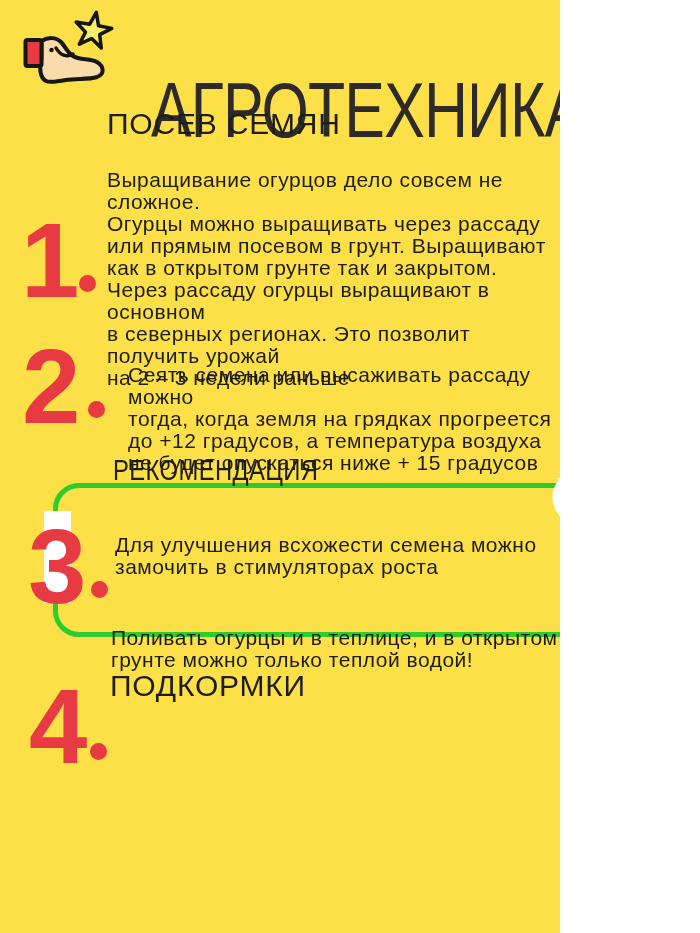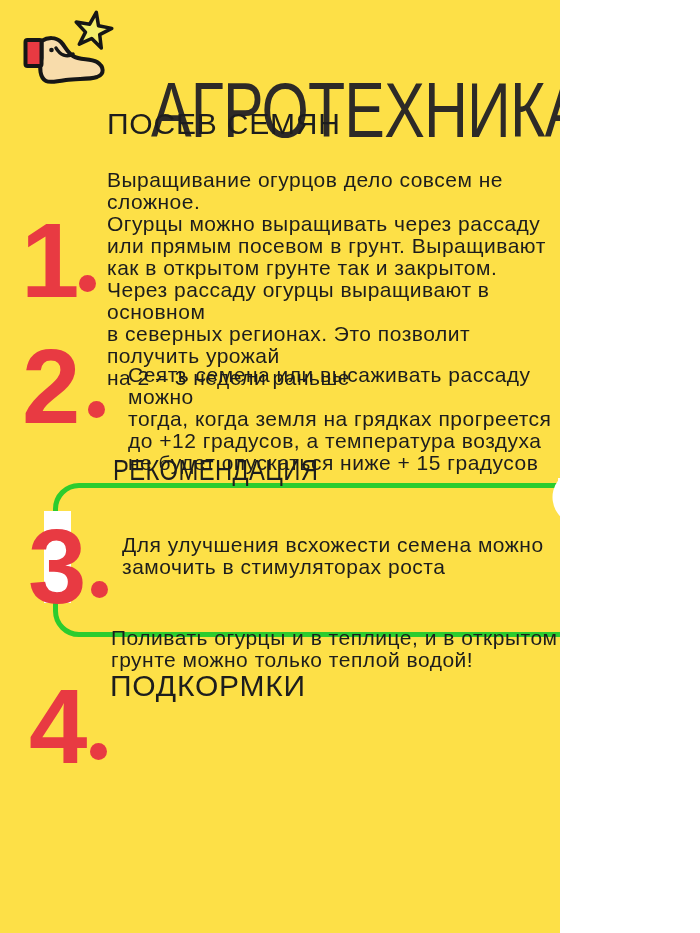--- a/index.html
+++ b/index.html
@@ -52,21 +52,21 @@
 не будет опускаться ниже + 15 градусов</div>
   <div class="abs num" style="left:22px;top:334px">2</div>
   <span class="abs numdot" style="left:88px;top:401px"></span>
 
   <div class="abs rec-heading">РЕКОМЕНДАЦИЯ</div>
   <div class="abs rec-box"></div>
 
   <div class="abs mask" style="left:558px;top:478px;width:136px;height:18px"></div>
   <div class="abs mask" style="left:664px;top:478px;width:30px;height:28px"></div>
   <div class="abs mask" style="left:44px;top:511px;width:27px;height:92px"></div>
-  <div class="abs body" style="left:122px;top:510px">Для улучшения всхожести семена можно
+  <div class="abs body" style="left:115px;top:510px">Для улучшения всхожести семена можно
 замочить в стимуляторах роста</div>
   <div class="abs body" style="left:111px;top:603px">Поливать огурцы и в теплице, и в открытом
 грунте можно только теплой водой!</div>
   <div class="abs num" style="left:28px;top:514px">3</div>
   <span class="abs numdot" style="left:91px;top:581px"></span>
 
   <svg class="abs cucumber-svg" viewBox="0 0 144 152">
     <g transform="rotate(36 67 75)">
       <path d="M72,20 Q84,70 58,130" stroke="#ffffff" stroke-width="54" fill="none" stroke-linecap="round"></path>
       <circle cx="94.6" cy="44.7" r="3.4" fill="#7ed9a2" stroke="#161616" stroke-width="2.5"></circle>

